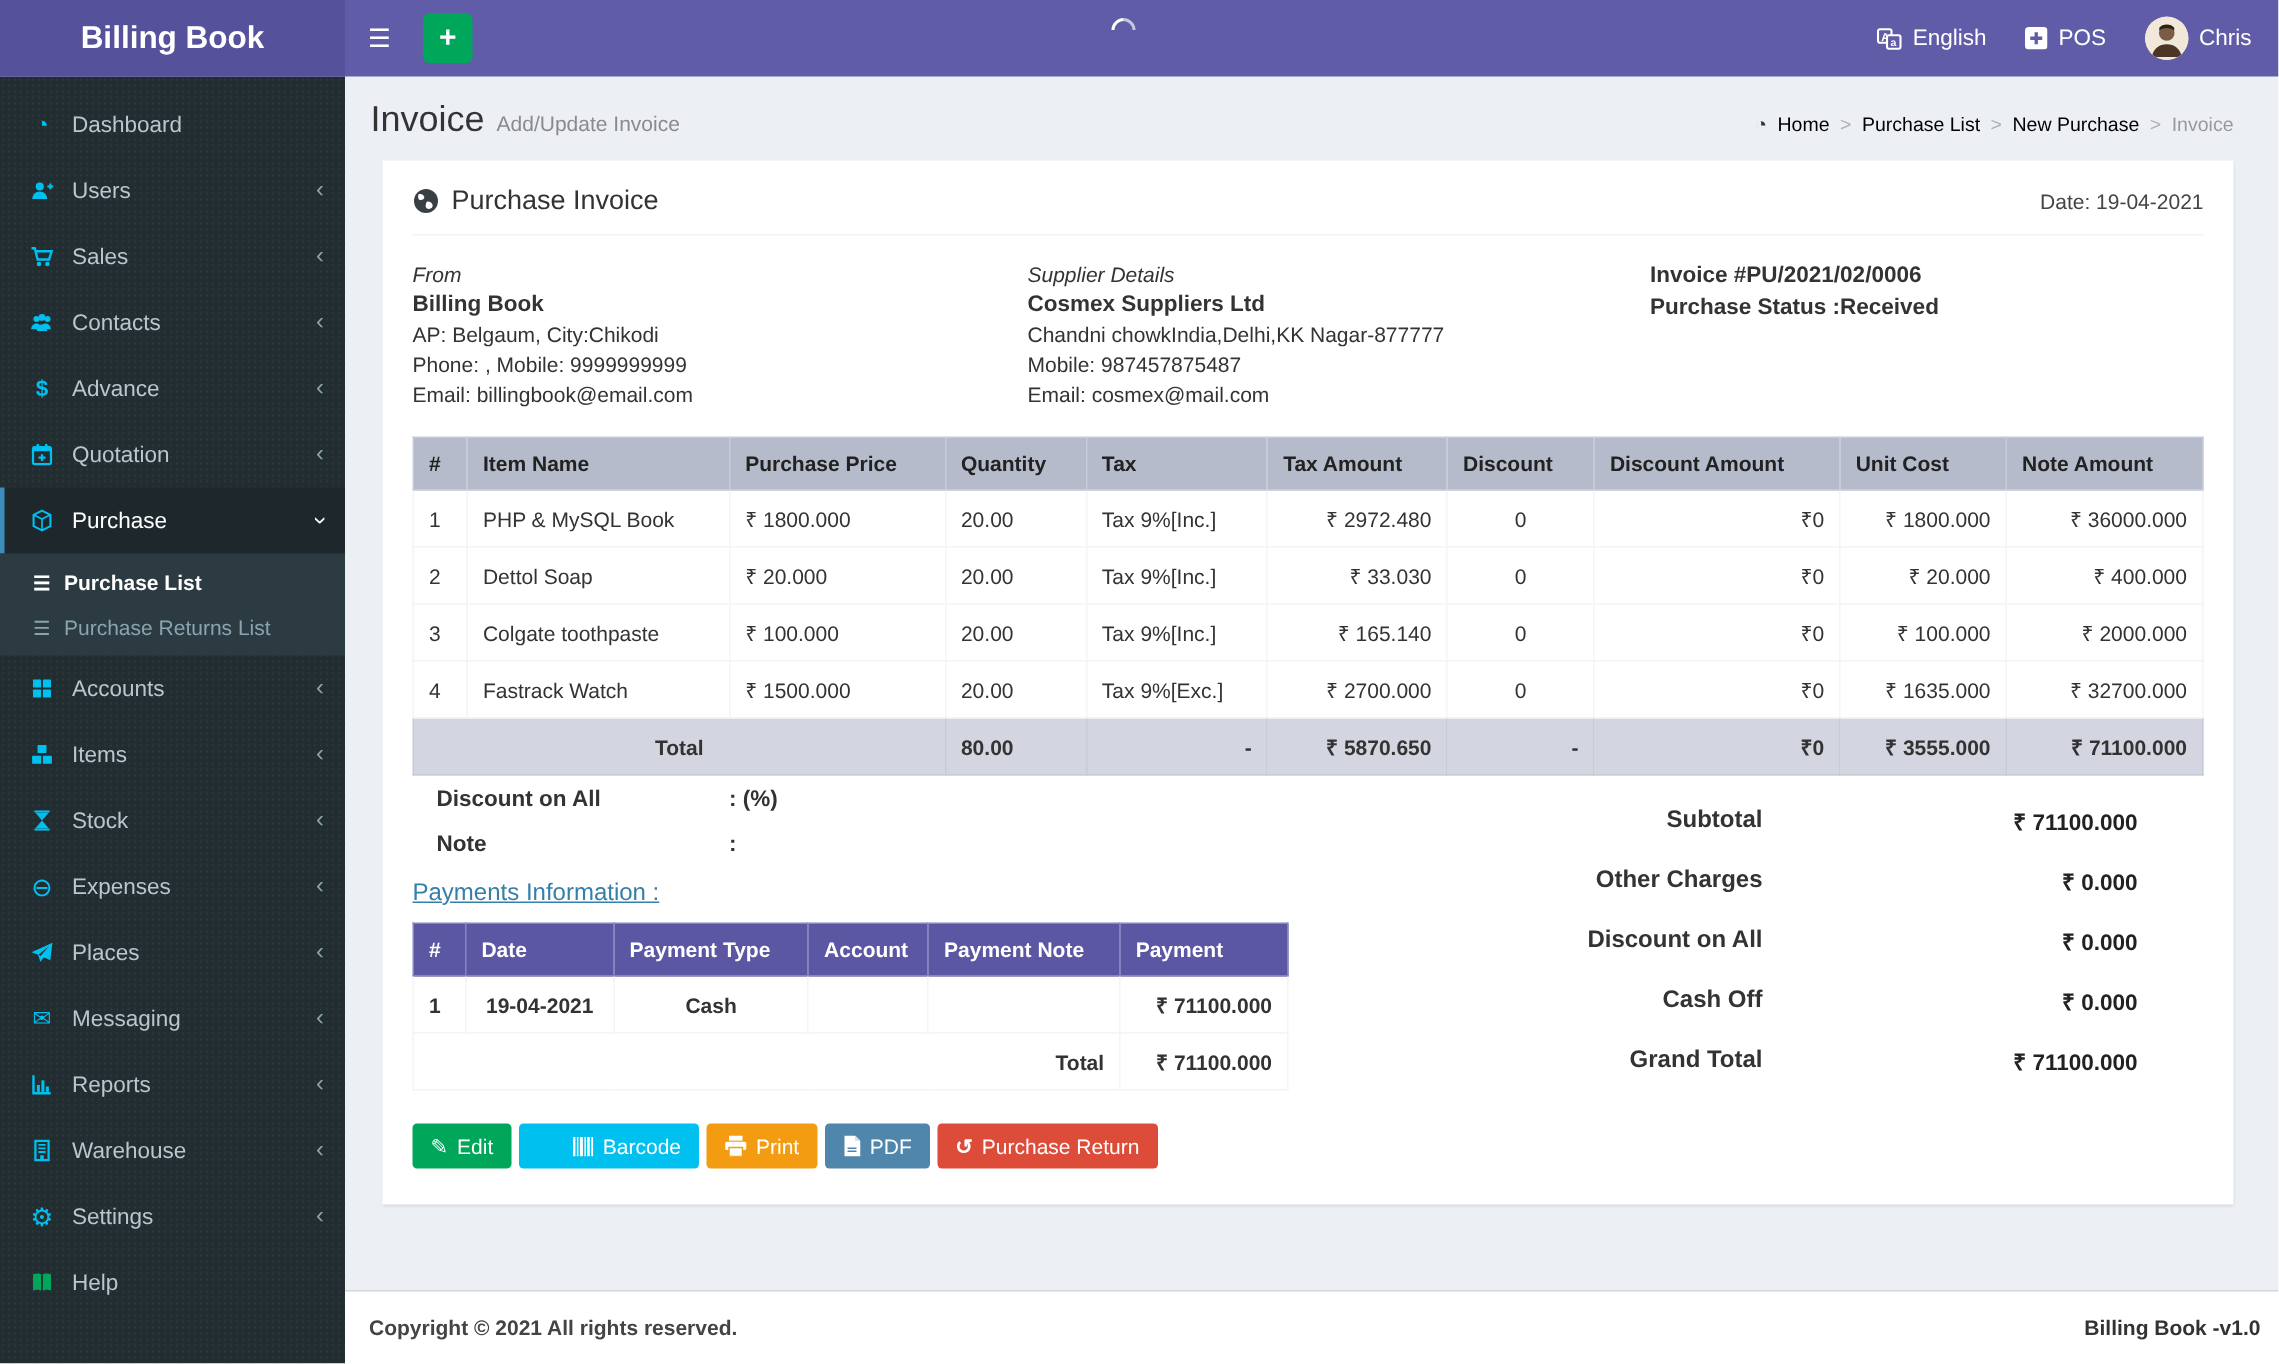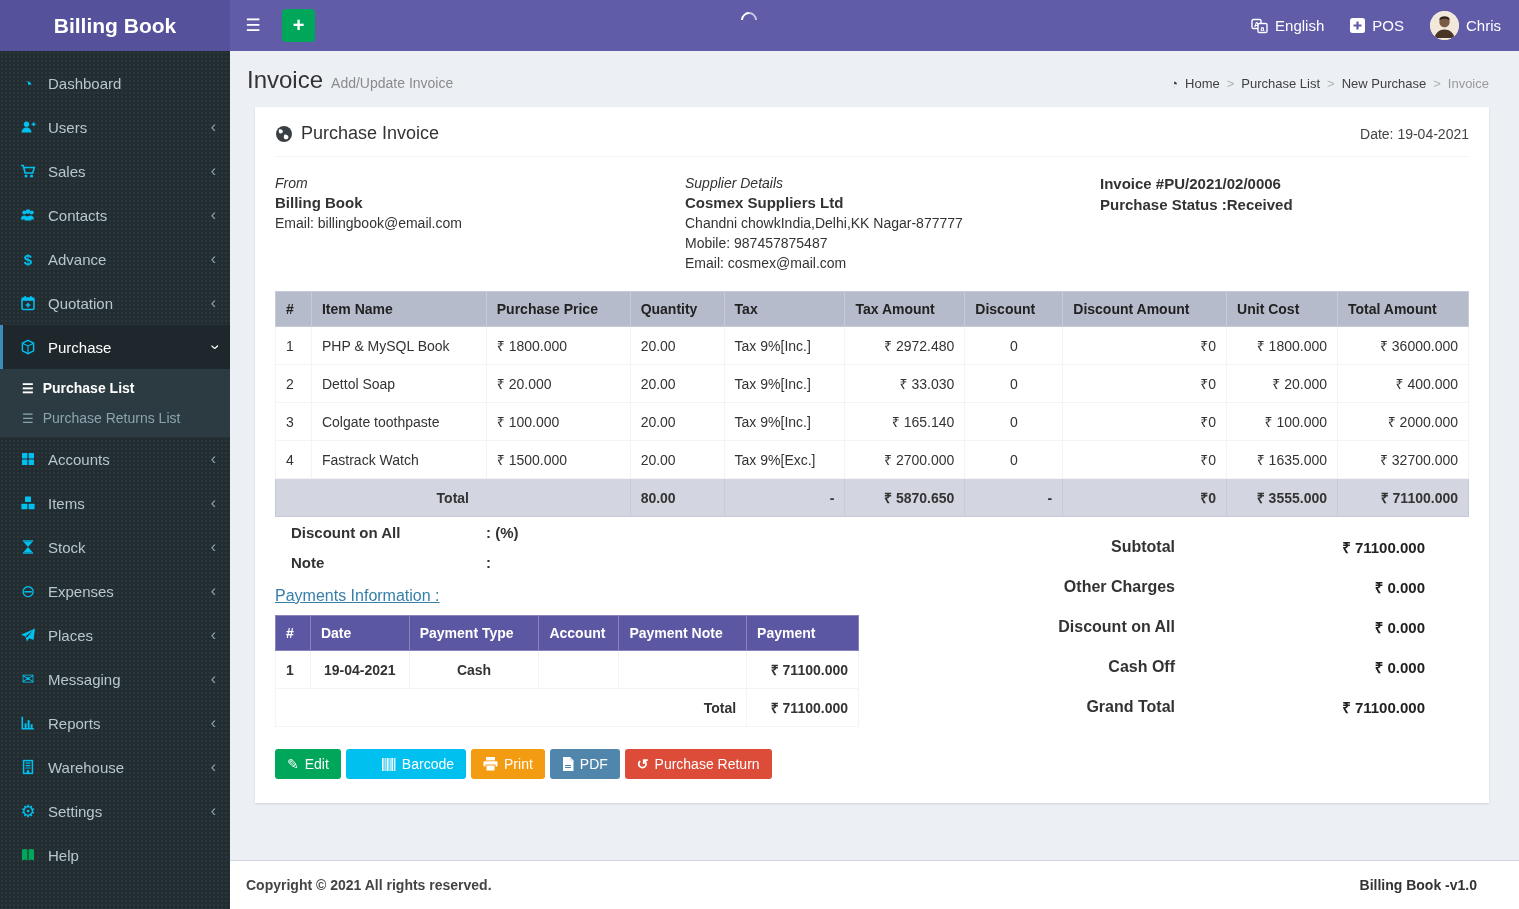--- a/index.html
+++ b/index.html
@@ -29,21 +29,21 @@
   .submenu-item.active { color:#fff; font-weight:bold; }
   .sub-icon { font-size:13px; }
 
   
   .main { grid-column:2; grid-row:2; background:#ecf0f5; overflow:hidden; }
   .content-header { display:flex; justify-content:space-between; align-items:baseline; padding:15px 30px 13px 17px; }
   .page-title { font-size:24px; color:#333; font-weight:normal; display:inline; }
   .page-subtitle { font-size:14px; color:#8a8a8a; margin-left:8px;text-align:right; }
   .breadcrumb { font-size:13px; color:#444; display:flex; align-items:center; gap:7px; }
   .breadcrumb .sep { color:#b0b0b0; }
-  .breadcrumb .crumb { color:#404040; text-decoration:none; cursor:pointer; }
+  .breadcrumb .crumb { color:#000000; text-decoration:none; cursor:pointer; }
   .breadcrumb .crumb-active { color:#999; }
   .bc-icon { color:#333; font-size:13px; }
 
   .card { margin:0 30px 0 25px; background:#fff; box-shadow:0 1px 2px rgba(0,0,0,.12); padding:16px 20px 24px; }
   .card-head { display:flex; justify-content:space-between; align-items:center; padding-bottom:12px; border-bottom:1px solid #f4f4f4; }
   .card-title { font-size:18px; color:#333; display:flex; align-items:center; gap:8px; font-weight:normal; }
   .card-date { font-size:14px; color:#444; }
 
   .info-row { display:flex; margin:16px 0 18px; font-size:14px; color:#333; line-height:20px; }
   .info-col1 { width:410px; } .info-col2 { width:415px; } .info-col3 { flex:1; }
@@ -73,21 +73,21 @@
   .summary-label { flex:1; text-align:right; font-weight:bold; font-size:16px; color:#333; }
   .summary-value { width:250px; text-align:right; font-weight:bold; font-size:15px; color:#222; }
 
   .actions { display:flex; gap:5px; margin-top:22px; padding-left:0; }
   .btn { border:none; border-radius:3px; color:#fff; font-size:14px; padding:7px 12px; display:flex; align-items:center; gap:6px; cursor:pointer; font-family:inherit; }
   .btn-edit { background:#00a65a; } .btn-barcode { background:#00c0ef;padding-left:36px; } .btn-print { background:#f39c12; }
   .btn-pdf { background:#5086ac; } .btn-return { background:#dd4b39; }
   .btn .bi { font-size:14px; line-height:1; }
 
   
-  .footer { grid-column:2; grid-row:3; background:#fff; border-top:1px solid #d2d6de; display:flex; justify-content:space-between; align-items:center; padding:0 42px 0 16px; font-size:14px; color:#444; font-weight:bold; }
+  .footer { grid-column:2; grid-row:3; background:#fff; border-top:1px solid #d2d6de; display:flex; justify-content:space-between; align-items:center; padding:0 12px 0 16px; font-size:14px; color:#444; font-weight:bold; }
 
   svg { display:block; }
 </style>
 </head>
 <body>
 
 <div class="app">
 
   <header class="topbar">
     <div class="logo">Billing Book</div>
@@ -350,20 +350,22 @@
           </span>
           <span>Purchase Invoice</span>
         </h2>
         <span class="card-date">Date: 19-04-2021</span>
       </div>
 
       <div class="info-row">
         <div class="info-col1">
           <div class="info-heading">From</div>
           <div class="info-name">Billing Book</div>
+          <div>AP: Belgaum, City:Chikodi</div>
+          <div>Phone: , Mobile: 9999999999</div>
           <div>Email: billingbook@email.com</div>
         </div>
         <div class="info-col2">
           <div class="info-heading">Supplier Details</div>
           <div class="info-name">Cosmex Suppliers Ltd</div>
           <div>Chandni chowkIndia,Delhi,KK Nagar-877777</div>
           <div>Mobile: 987457875487</div>
           <div>Email: cosmex@mail.com</div>
         </div>
         <div class="info-col3 info-meta">
@@ -389,21 +391,21 @@
           <tr>
             <th>#</th>
             <th>Item Name</th>
             <th>Purchase Price</th>
             <th>Quantity</th>
             <th>Tax</th>
             <th>Tax Amount</th>
             <th>Discount</th>
             <th>Discount Amount</th>
             <th>Unit Cost</th>
-            <th>Total Amount</th>
+            <th>Note Amount</th>
           </tr>
         </thead>
         <tbody>
 
             <tr>
               <td>1</td>
               <td>PHP &amp; MySQL Book</td>
               <td>₹ 1800.000</td>
               <td>20.00</td>
               <td>Tax 9%[Inc.]</td>

